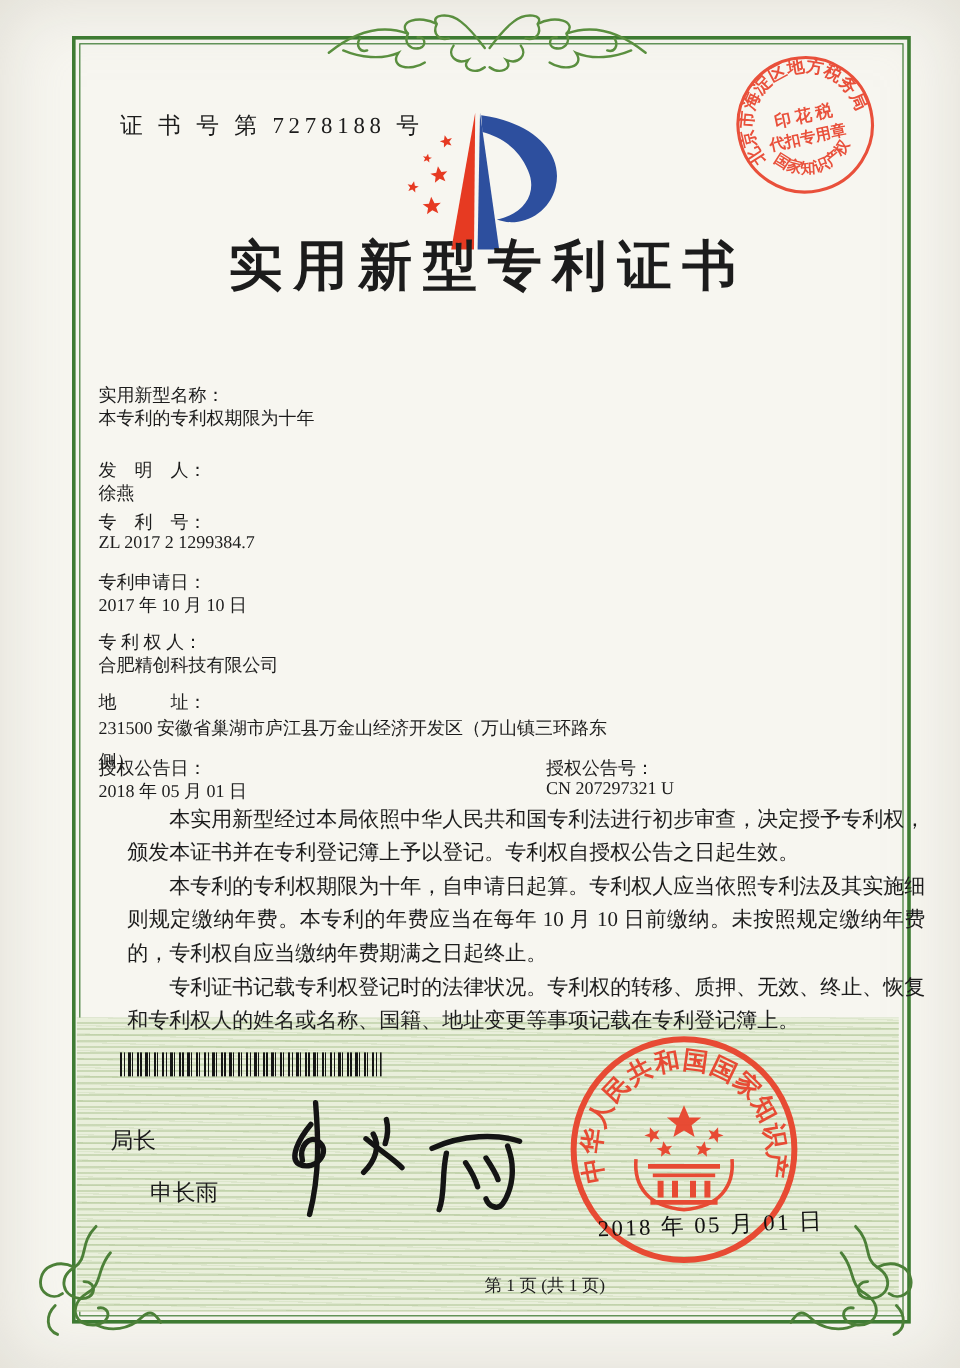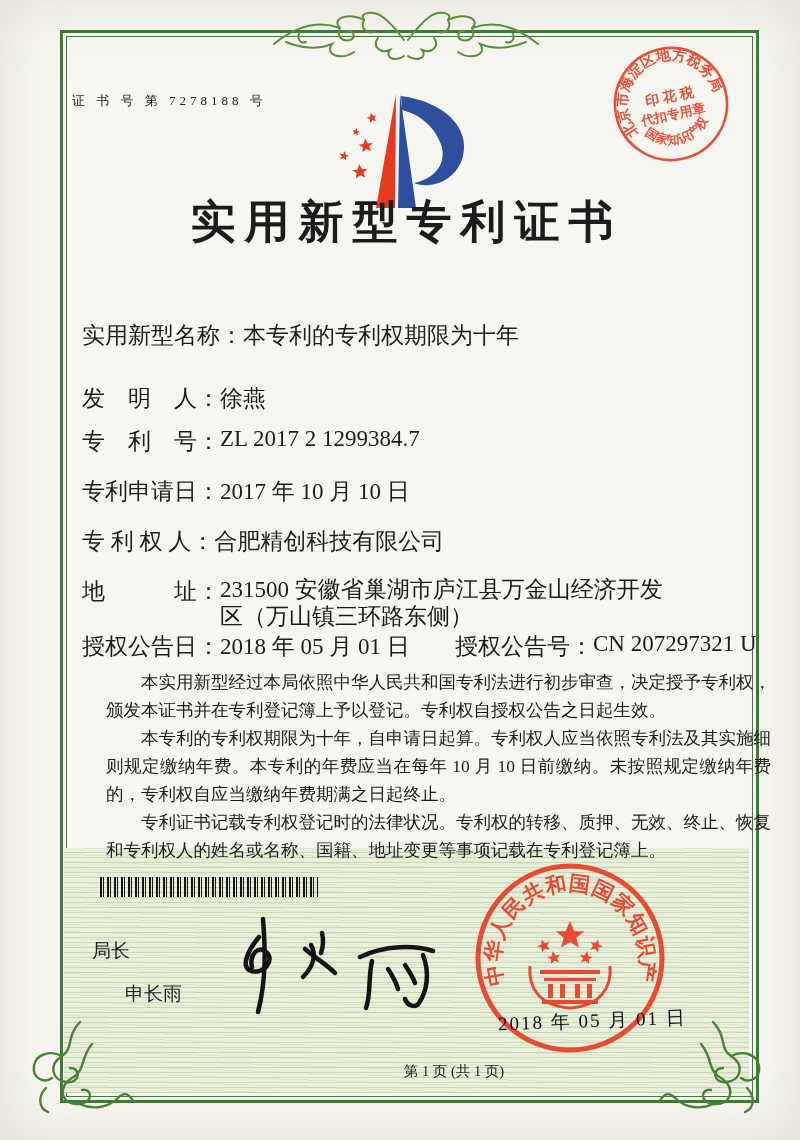--- a/index.html
+++ b/index.html
@@ -13,25 +13,25 @@
     box-shadow:inset 0 0 60px rgba(180,175,160,.35);}
   
   .frame{position:absolute;left:60px;top:30px;width:693px;height:1067px;
     border:3px solid var(--green);}
   .frame-inner{position:absolute;inset:3px;border:1px solid var(--green);}
   
   .guilloche{position:absolute;left:64px;top:848px;width:685px;height:245px;
     background-color:#e9efdb;
     background-image:repeating-linear-gradient(0deg,rgba(130,165,95,.30) 0 1px,rgba(0,0,0,0) 1px 5px),
       repeating-linear-gradient(2deg,rgba(130,165,95,.12) 0 1px,rgba(0,0,0,0) 1px 7px);}
-  .certno{position:absolute;left:72px;top:92px;font-size:13px;letter-spacing:4px;}
+  .certno{position:absolute;left:100px;top:92px;font-size:19px;letter-spacing:4px;}
   .title{position:absolute;left:60px;top:192px;width:693px;text-align:center;
     font-size:45px;font-weight:bold;letter-spacing:9px;}
   
-  .field{position:absolute;left:82px;font-size:23px;display:flex;}
+  .field{position:absolute;left:82px;font-size:15px;display:flex;flex-direction:column;}
   .field .lab{white-space:pre;flex:none;}
   .field .val{white-space:pre-wrap;}
   .addr .val{max-width:450px;line-height:27px;}
   .grant2{left:455px;}
   
   .bodytext{position:absolute;left:82px;top:668px;width:665px;
     font-size:17.5px;line-height:28px;text-align:justify;margin-left:24px;}
   .bodytext p{margin:0;text-indent:2em;}
   
   .barcode{position:absolute;left:100px;top:877px;width:218px;height:20px;

